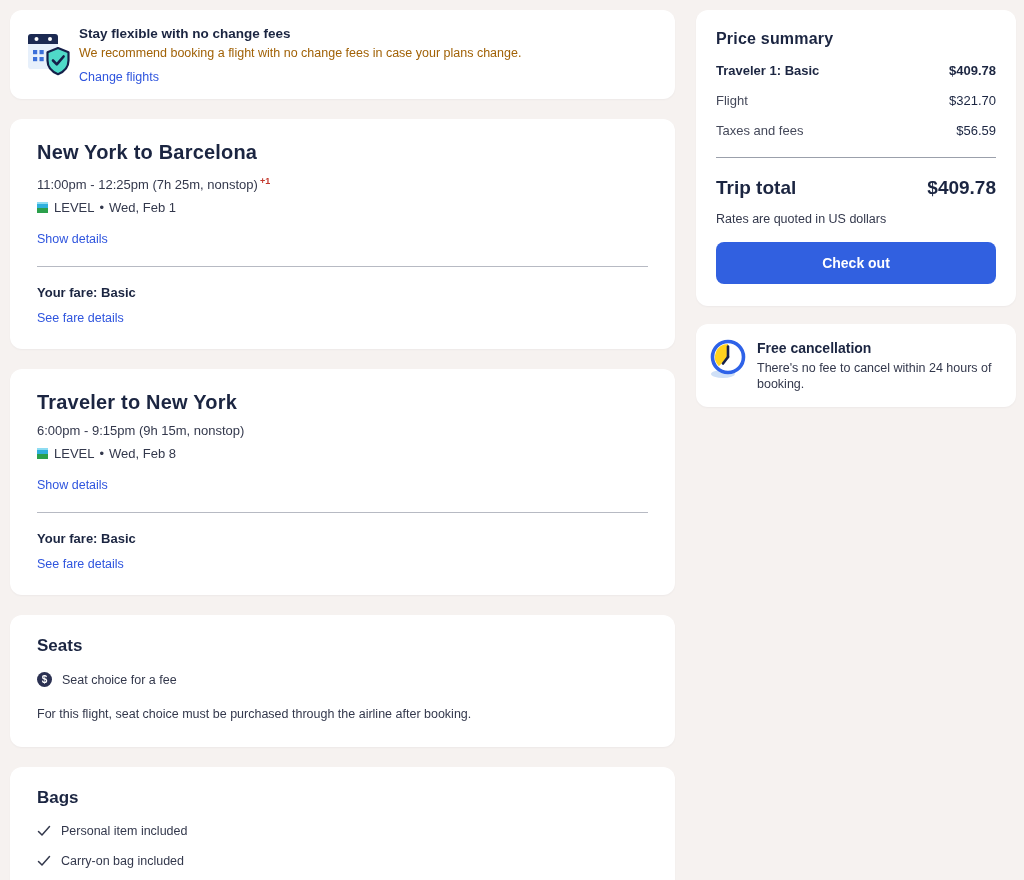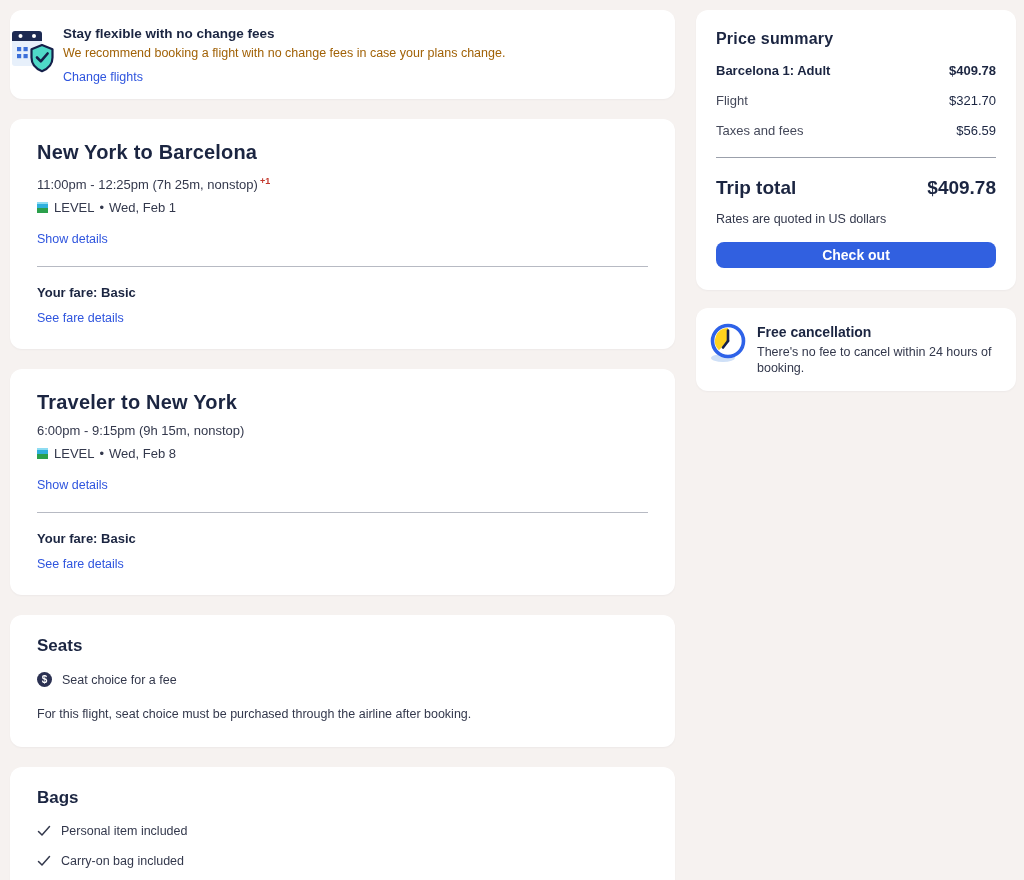--- a/index.html
+++ b/index.html
@@ -30,22 +30,22 @@
   }
   .card {
     background: #ffffff;
     border-radius: 12px;
     box-shadow: 0 1px 2px rgba(20,29,56,0.04);
   }
 
   
   .banner {
     display: flex;
-    align-items: flex-start;
-    padding: 15px 18px 14px 0;
+    align-items: center;
+    padding: 15px 18px 14px 16px;
   }
   .banner-icon { flex: 0 0 auto; margin-right: 8px; margin-top: 1px; }
   .banner-title { font-size: 13.5px; font-weight: bold; line-height: 17px; }
   .banner-desc { font-size: 12.5px; color: #a16207; line-height: 16px; margin-top: 3px; }
   .link {
     color: #2f55de;
     font-size: 12.5px;
     text-decoration: none;
     display: inline-block;
     cursor: pointer;
@@ -100,21 +100,21 @@
   .total-row .lbl, .total-row .val { font-size: 19px; font-weight: bold; }
   .rates-note { font-size: 12.5px; color: #33384c; margin-top: 13px; }
   .checkout-btn {
     display: block;
     width: 100%;
     margin-top: 16px;
     background: #3160e0;
     color: #ffffff;
     border: none;
     border-radius: 8px;
-    height: 26px;
+    height: 42px;
     font-family: inherit;
     font-size: 14px;
     font-weight: bold;
     cursor: pointer;
   }
 
   
   .cancel-card { display: flex; align-items: flex-start; padding: 14px 16px 15px 12px; }
   .cancel-icon { flex: 0 0 auto; margin-right: 9px; }
   .cancel-title { font-size: 14px; font-weight: bold; line-height: 17px; margin-top: 2px; }
@@ -209,21 +209,21 @@
 
     </div>
 
   </div>
 
   <div class="col-side">
 
     <div class="card price-card">
       <div class="price-title">Price summary</div>
       <div class="price-row bold">
-        <span class="lbl">Barcelona 1: Adult</span>
+        <span class="lbl">Traveler 1: Basic</span>
         <span class="val">$409.78</span>
       </div>
       <div class="price-row">
         <span class="lbl">Flight</span>
         <span class="val">$321.70</span>
       </div>
       <div class="price-row">
         <span class="lbl">Taxes and fees</span>
         <span class="val">$56.59</span>
       </div>

